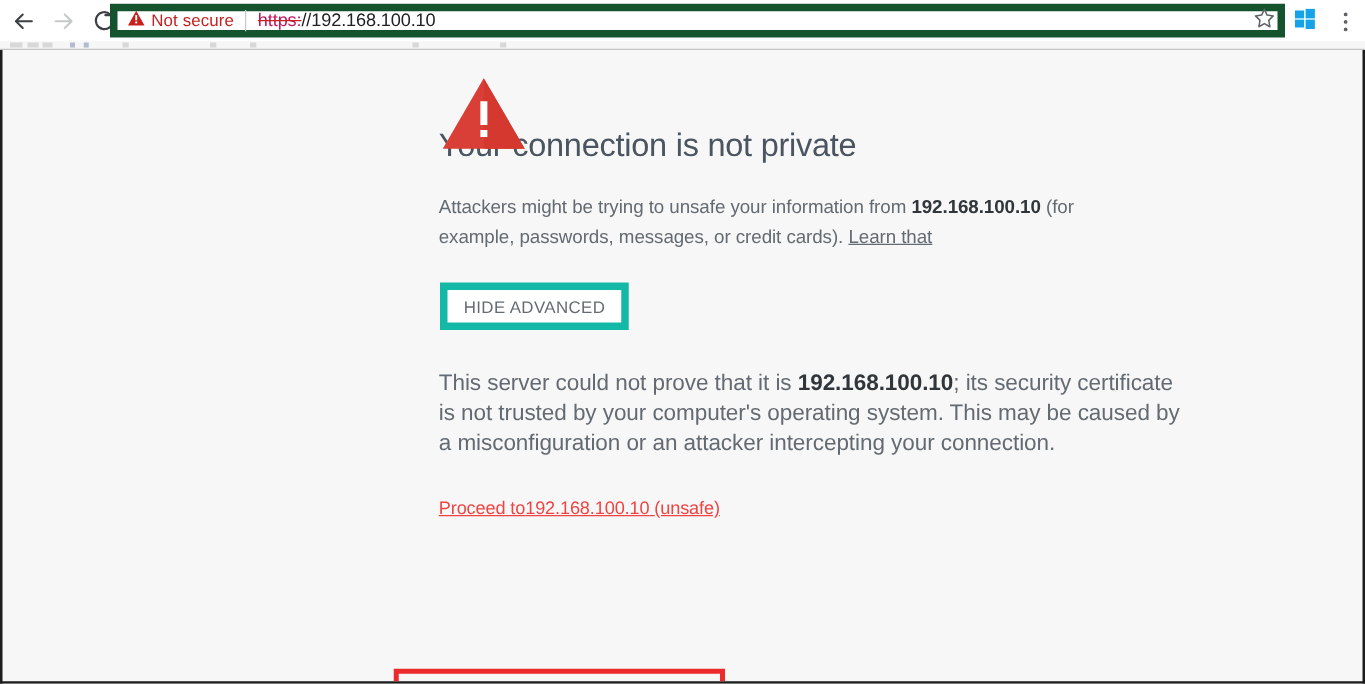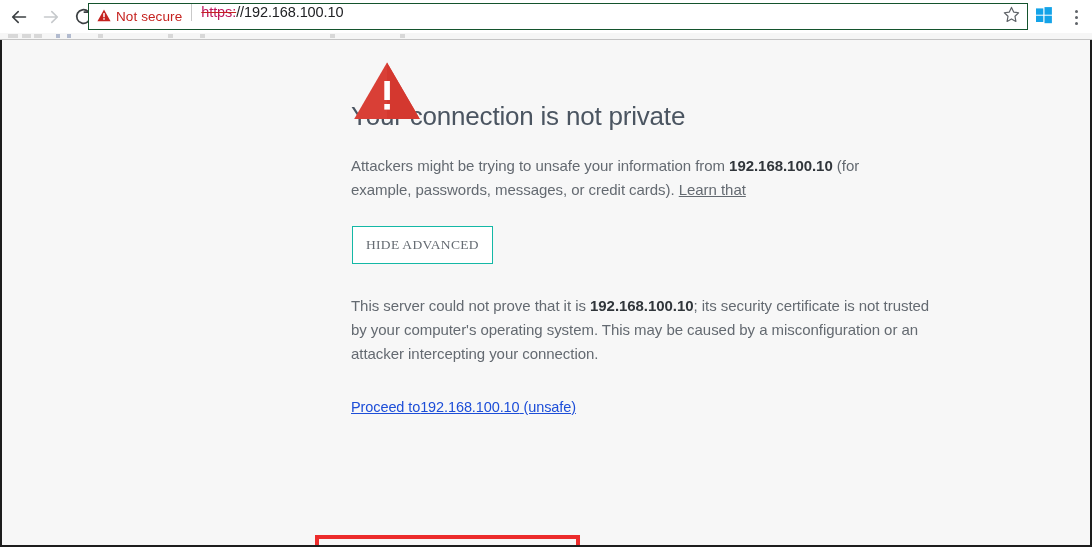--- a/index.html
+++ b/index.html
@@ -38,23 +38,24 @@
 
   #back-btn   { margin-left: 4px; }
   #fwd-btn    { margin-left: 2px; }
   #reload-btn { margin-left: 2px; }
 
   
   #omnibox {
     position: absolute;
     left: 88px; top: 3px;
     width: 940px; height: 27px;
-    border: 1px solid #14532d;
+    border: 6px solid #14532d;
     background: #ffffff;
     display: flex;
+    align-items: center;
     padding: 0 2px 0 8px;
   }
   #security-chip {
     display: flex;
     align-items: center;
     flex: 0 0 auto;
     gap: 5px;
   }
   #not-secure-label {
     color: #c5221f;
@@ -213,24 +214,24 @@
     margin: 24px 0 0 0;
     height: 40px;
     width: 602px;
   }
   #hide-advanced-button {
     position: absolute;
     left: 1px; top: 0;
     height: 38px;
     padding: 0 13px;
     background: #ffffff;
-    border: 1px solid #14b8a6;
+    border: 6px solid #14b8a6;
     color: #656b72;
     font-size: 13.5px;
-    font-family: Liberation Serif, serif;
+    font-family: Liberation Sans, sans-serif;
     letter-spacing: 0.3px;
     cursor: default;
     display: flex; align-items: center;
   }
   #back-to-safety-button {
     position: absolute;
     left: 473px; top: 6px;
     width: 129px; height: 35px;
     background: #4285f4;
     border: none;
@@ -240,37 +241,37 @@
     letter-spacing: -0.1px;
     cursor: default;
   }
 
   
   #advanced-panel {
     margin: 28px 0 0 0;
     width: 596px;
   }
   #advanced-text {
-    font-size: 15px;
+    font-size: 18px;
     line-height: 24px;
     color: #646a71;
     letter-spacing: -0.05px;
     margin: 0;
   }
 
   #proceed-wrap {
     position: relative;
     margin: 24px 0 0 0;
     height: 36px;
   }
   #proceed-link {
     position: absolute;
     left: 0; top: 9px;
     font-size: 14.5px;
-    color: #1d4ed8;
+    color: #ef4444;
     text-decoration: underline;
     letter-spacing: -0.1px;
   }
 
   
   #annotation-box {
     position: absolute;
     left: 313px;
     top: 495px;
     width: 265px;

